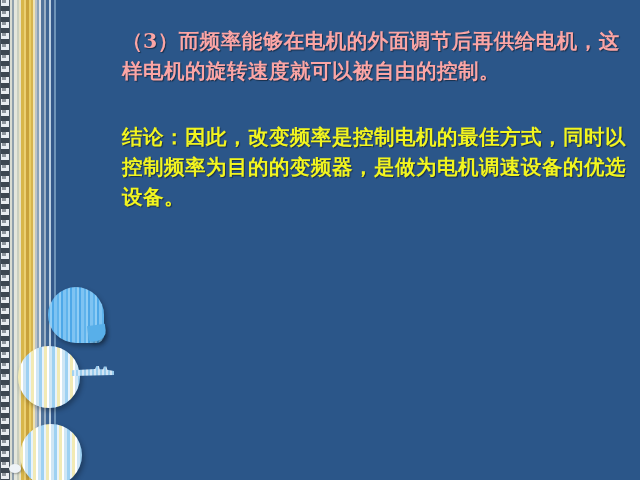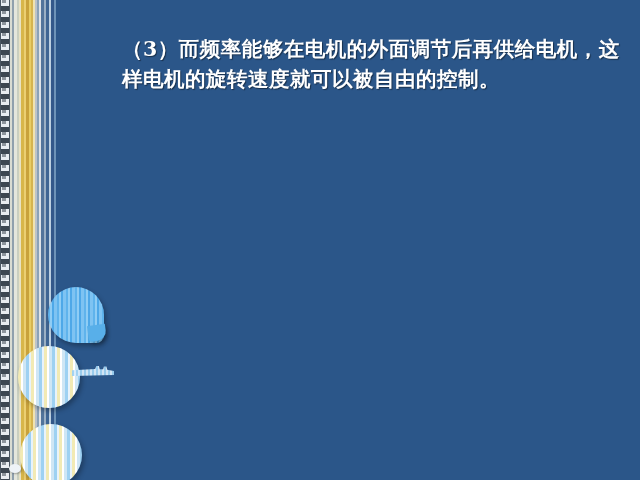--- a/index.html
+++ b/index.html
@@ -204,23 +204,22 @@
     font-size: 20.5px;
     line-height: 30px;
     letter-spacing: 0.5px;
     font-family: "DejaVu Serif", "Liberation Serif", serif;
     font-weight: bold;
     text-indent: 0;
     padding-left: 26px;
   }
 
   .para-1 {
-    color: #ffffff;
+    color: #fca5a5;
     text-shadow: 1px 1px 1px rgba(0, 0, 0, 0.45);
-    margin-top: 8px;
   }
   .para-2 {
     color: #f2f51f;
     text-shadow: 1px 1px 1px rgba(0, 0, 0, 0.45);
     margin-top: 36px;
   }
 </style>
 </head>
 <body>
 
@@ -237,15 +236,16 @@
   <div class="bubble-1-tail"></div>
 
   <div class="bubble bubble-2"></div>
   <div class="bubble-2-key"></div>
 
   <div class="bubble bubble-3"></div>
   <div class="dot-small"></div>
 
   <div class="content">
     <p class="para para-1">（3）而频率能够在电机的外面调节后再供给电机，这样电机的旋转速度就可以被自由的控制。</p>
+    <p class="para para-2">结论：因此，改变频率是控制电机的最佳方式，同时以控制频率为目的的变频器，是做为电机调速设备的优选设备。</p>
   </div>
 
 </div>
 
 </body></html>

